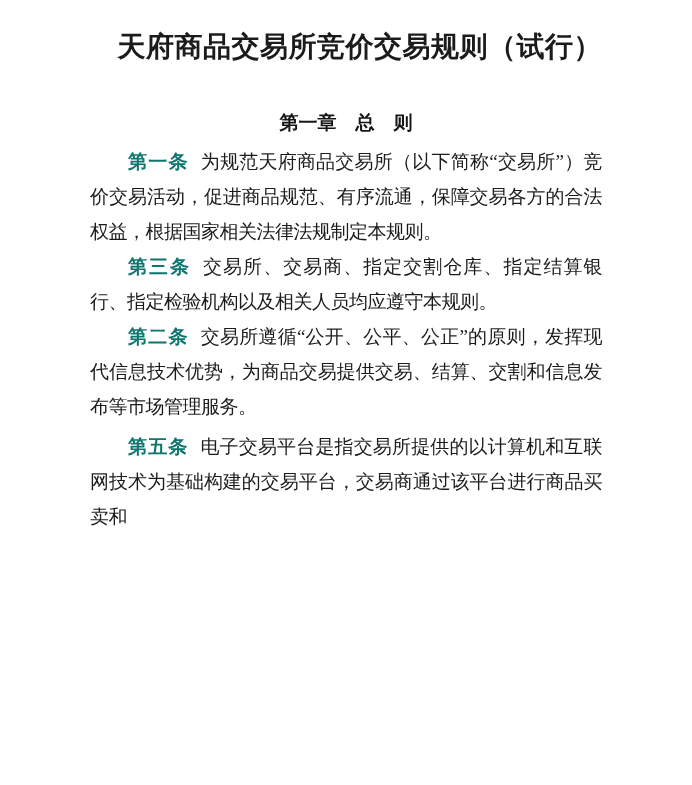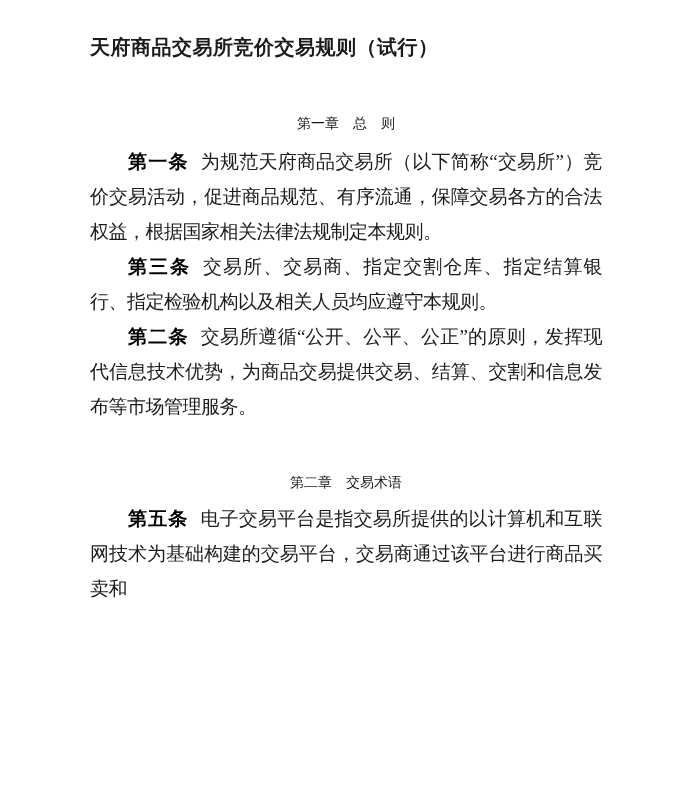--- a/index.html
+++ b/index.html
@@ -16,33 +16,33 @@
     box-sizing: border-box;
     width: 692px;
     height: 785px;
     padding: 0 90px;
     background: #ffffff;
     color: #1b1b1b;
     font-family: "Liberation Serif", serif;
   }
   .doc-title {
     margin: 28px 0 9px 0;
-    font-size: 20px;
+    font-size: 28px;
     line-height: 38px;
     font-weight: 700;
-    text-align: left;
+    text-align: right;
     letter-spacing: 0.5px;
     white-space: nowrap;
     font-family: "Liberation Serif", serif;
   }
   .chapter-heading {
     margin: 43px 0 0 0;
-    font-size: 14px;
+    font-size: 19px;
     line-height: 28px;
-    font-weight: 400;
+    font-weight: 700;
     text-align: center;
     color: #151515;
     font-family: "Liberation Sans", sans-serif;
   }
   .chapter-heading.second {
     margin-top: 44px;
   }
   .articles {
     margin: 7px 0 0 0;
   }
@@ -55,41 +55,40 @@
     line-height: 35px;
     letter-spacing: -0.5px;
     text-align: justify;
     text-indent: 38px;
     color: #1b1b1b;
   }
   .article-label {
     font-weight: 700;
     margin-right: 12px;
     letter-spacing: 0.5px;
-    color: #000000;
+    color: #0f766e;
     font-family: "Liberation Sans", sans-serif;
   }
 </style>
 </head>
 <body>
 
 <div class="page">
 
   <h1 class="doc-title">天府商品交易所竞价交易规则（试行）</h1>
 
   <h2 class="chapter-heading first">第一章　总　则</h2>
 
   <div class="articles first">
     <p class="article"><b class="article-label">第一条</b><span>为规范天府商品交易所（以下简称“交易所”）竞价交易活动，促进商品规范、有序流通，保障交易各方的合法权益，根据国家相关法律法规制定本规则。</span></p>
 
     <p class="article"><b class="article-label">第三条</b><span>交易所、交易商、指定交割仓库、指定结算银行、指定检验机构以及相关人员均应遵守本规则。</span></p>
 
     <p class="article"><b class="article-label">第二条</b><span>交易所遵循“公开、公平、公正”的原则，发挥现代信息技术优势，为商品交易提供交易、结算、交割和信息发布等市场管理服务。</span></p>
   </div>
 
-  <h2 class="chapter-heading second">第二章　交易术语</h2>
 
   <div class="articles second">
 
     <p class="article"><b class="article-label">第五条</b><span>电子交易平台是指交易所提供的以计算机和互联网技术为基础构建的交易平台，交易商通过该平台进行商品买卖和</span></p>
   </div>
 
 </div>
 
 </body></html>

